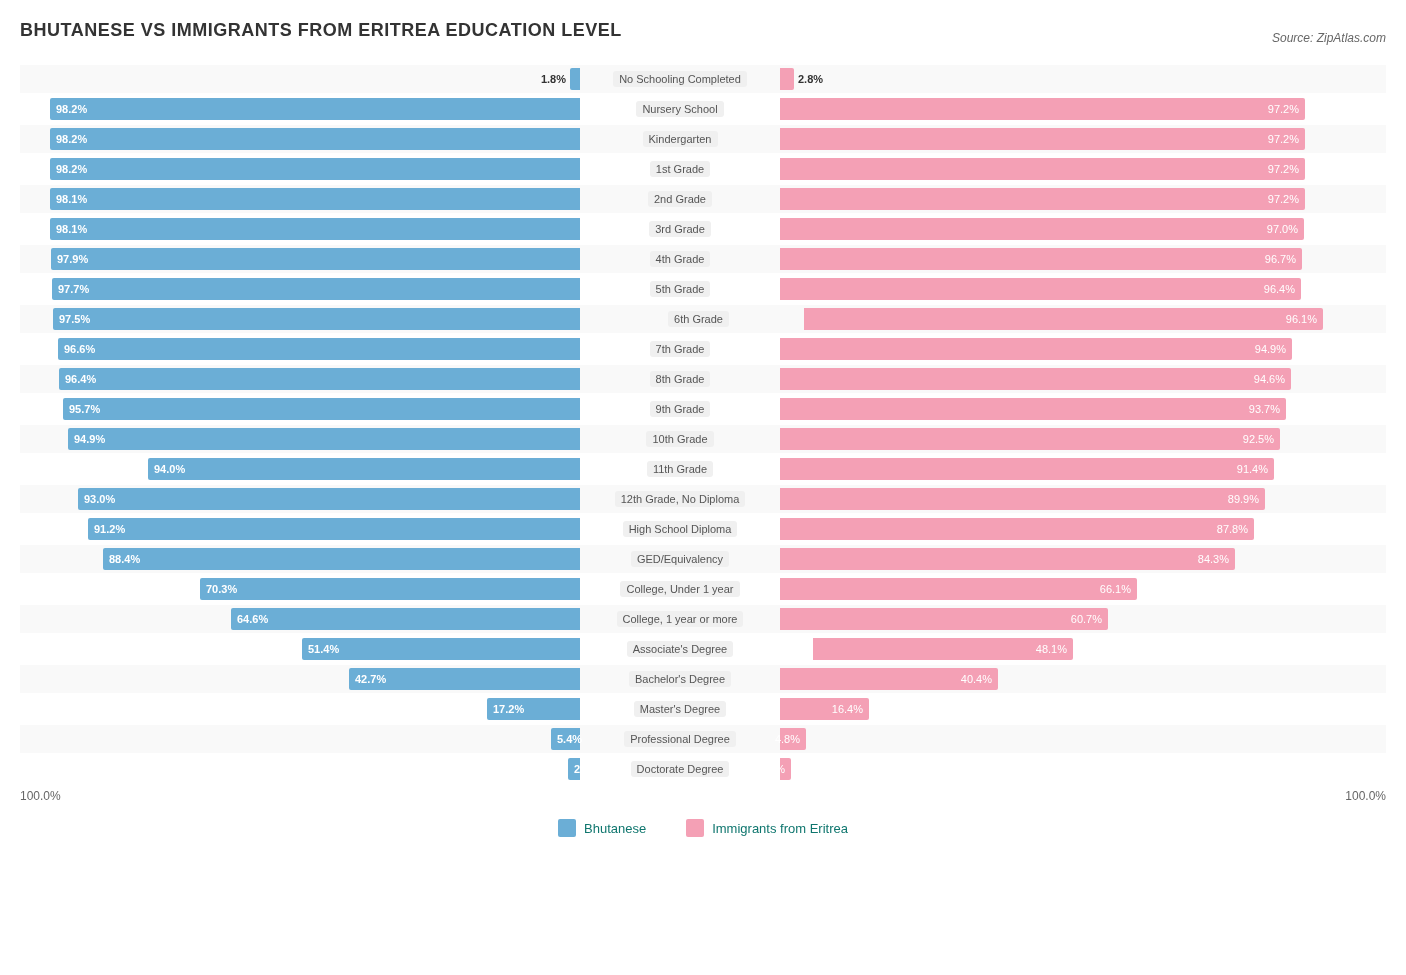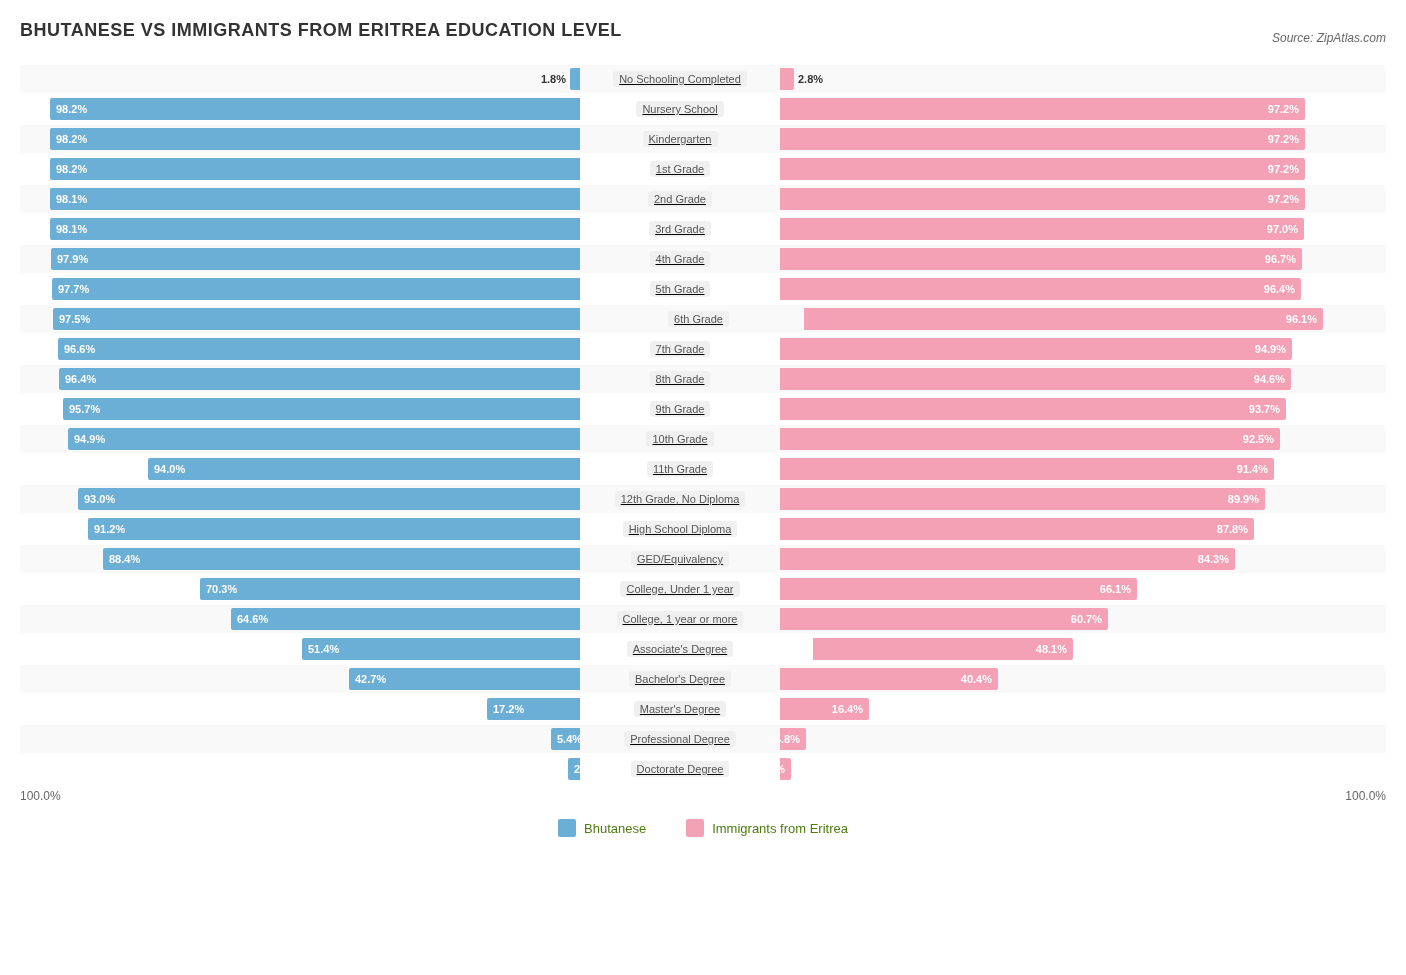--- a/index.html
+++ b/index.html
@@ -63,21 +63,20 @@
       position: absolute;
       left: 6px;
       white-space: nowrap;
     }
     .center-label-wrapper {
       width: 200px;
       display: flex;
       align-items: center;
       justify-content: center;
       flex-shrink: 0;
-      text-decoration: underline;
     }
     .center-label {
       font-size: 11px;
       color: #555;
       background: #f0f0f0;
       border-radius: 3px;
       padding: 2px 6px;
       white-space: nowrap;
       text-align: center;
       z-index: 2;
@@ -92,21 +91,21 @@
       height: 22px;
       background: #f4a0b5;
       border-radius: 0 2px 2px 0;
       display: flex;
       align-items: center;
       position: relative;
     }
     .label-right {
       font-size: 11px;
       color: #fff;
-      font-weight: bold;
+      font-weight: normal;
       position: absolute;
       right: 6px;
       white-space: nowrap;
     }
     .label-right-outside {
       font-size: 11px;
       color: #333;
       font-weight: bold;
       position: absolute;
       left: calc(100% + 4px);
@@ -117,21 +116,21 @@
       justify-content: center;
       align-items: center;
       margin-top: 16px;
       gap: 40px;
     }
     .legend-item {
       display: flex;
       align-items: center;
       gap: 8px;
       font-size: 13px;
-      color: #4d7c0f;
+      color: #0f766e;
     }
     .legend-color {
       width: 18px;
       height: 18px;
       border-radius: 2px;
     }
     .footer-labels {
       display: flex;
       justify-content: space-between;
       font-size: 12px;

